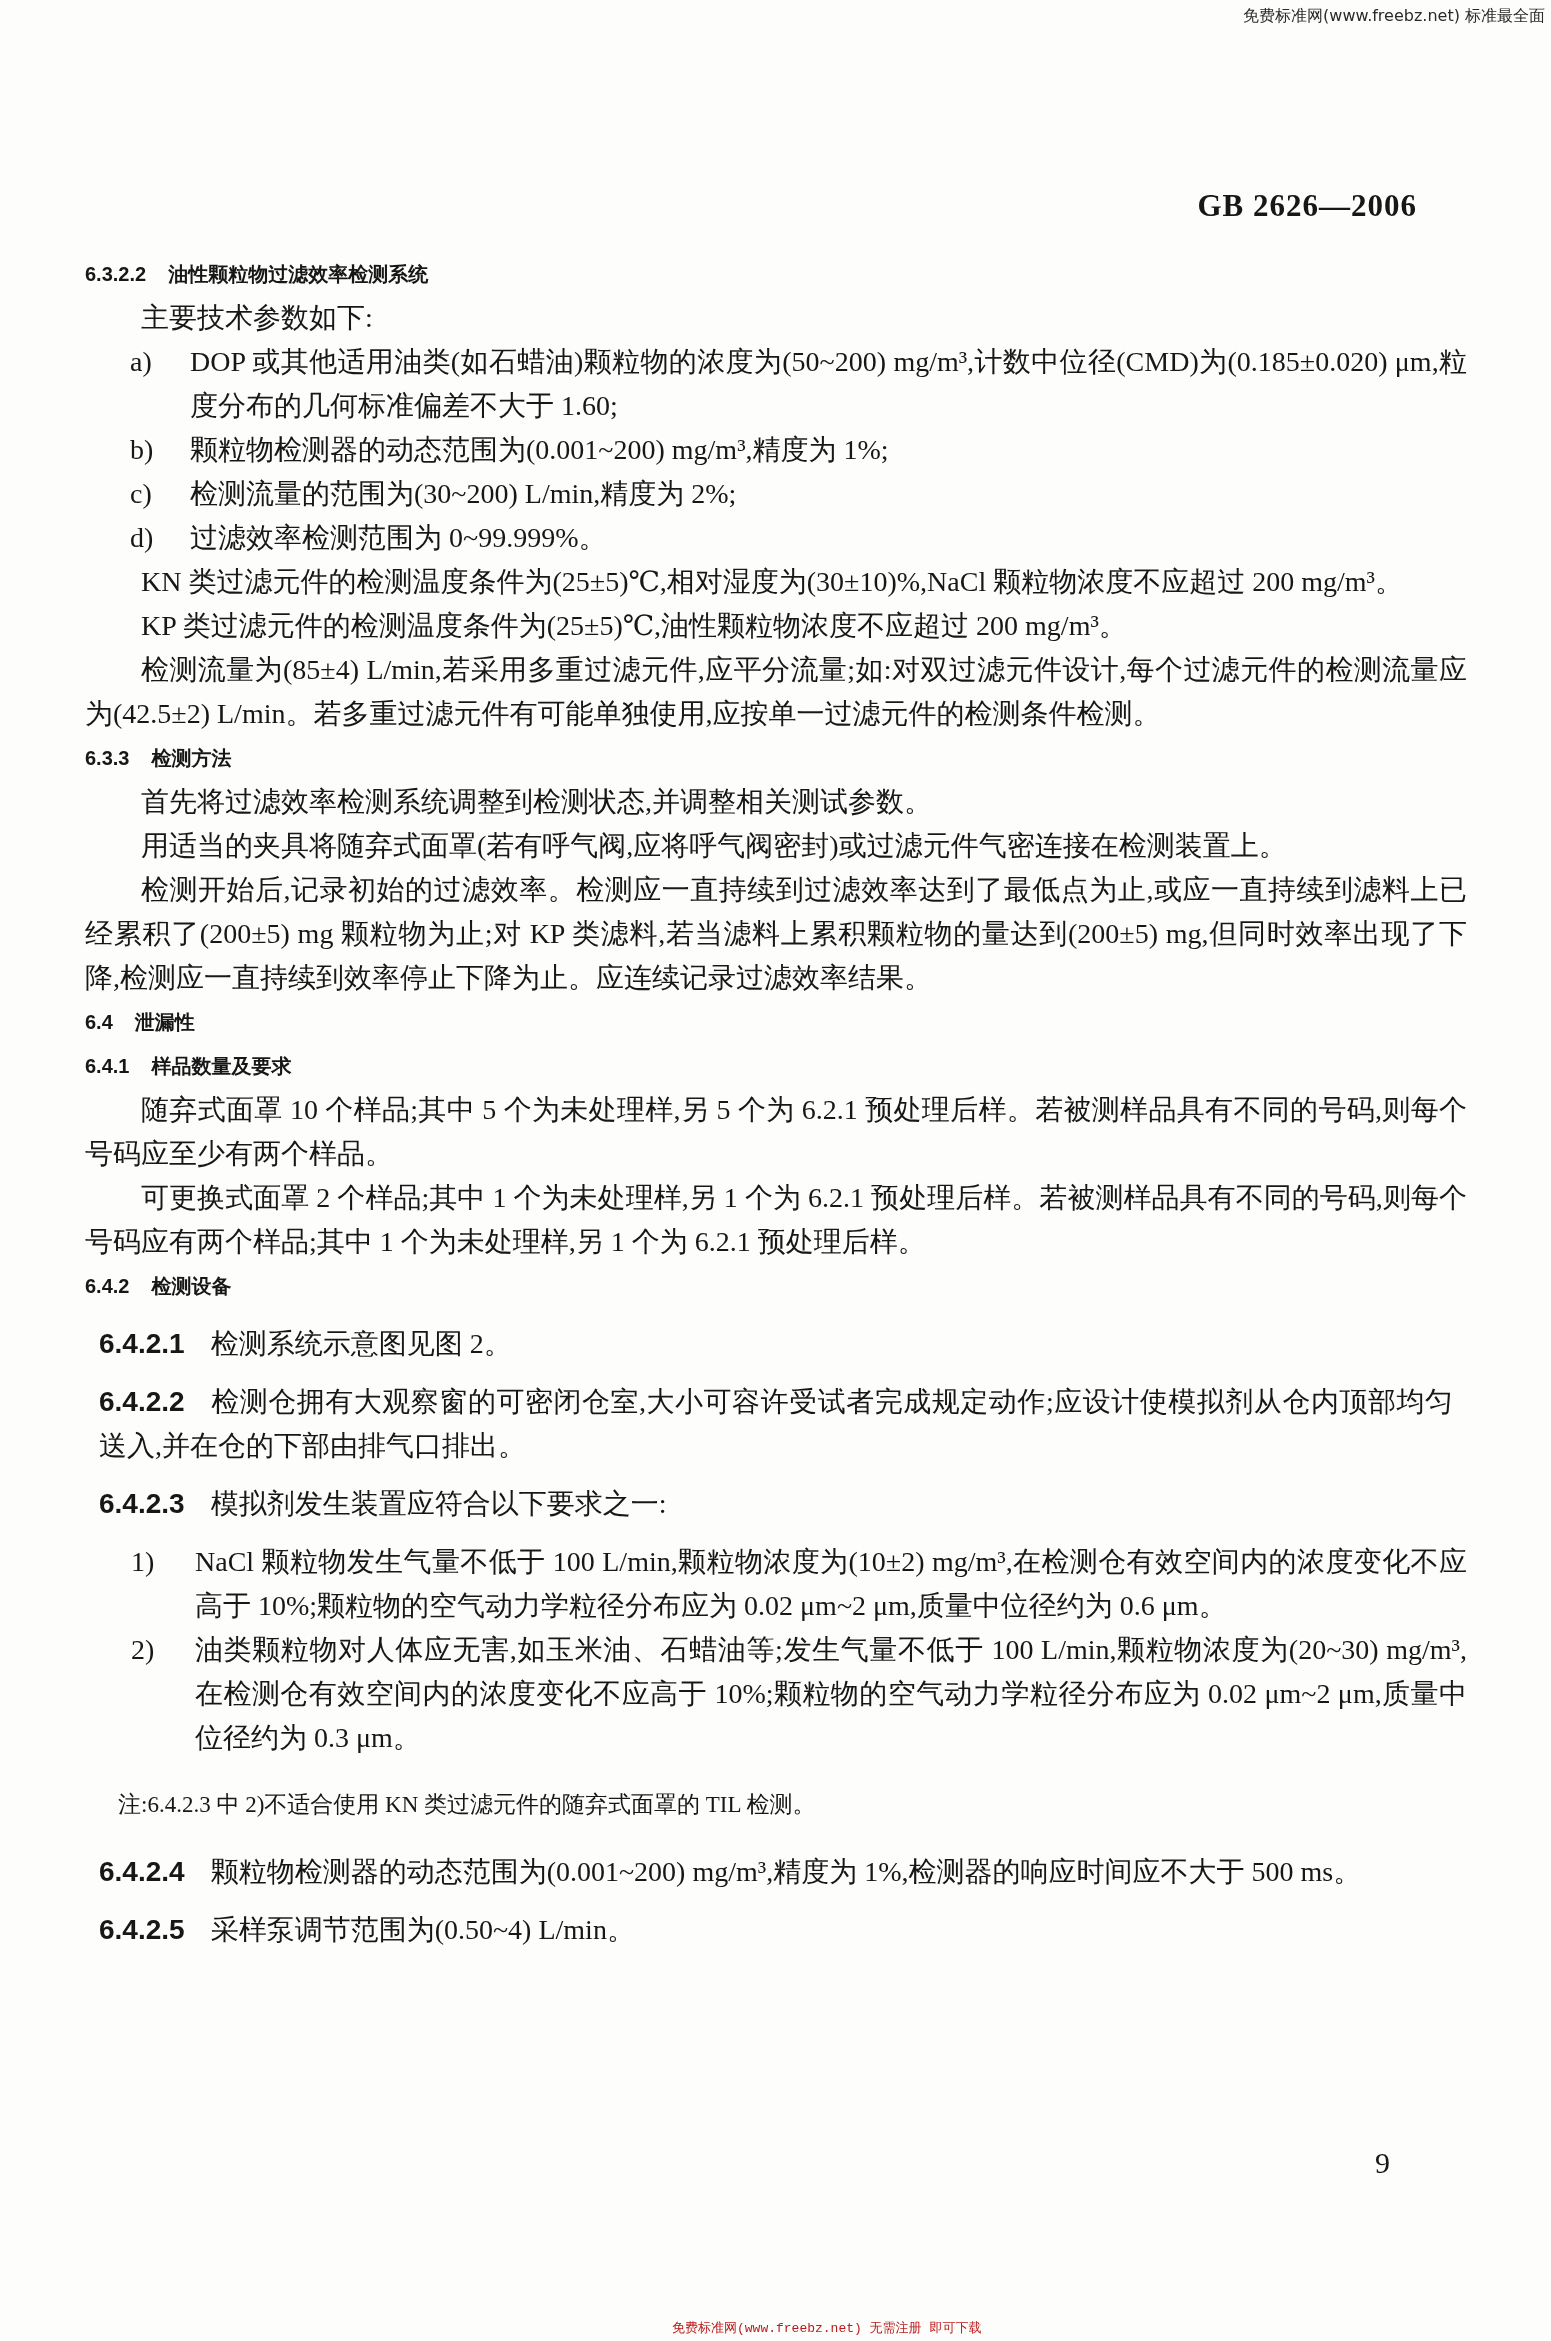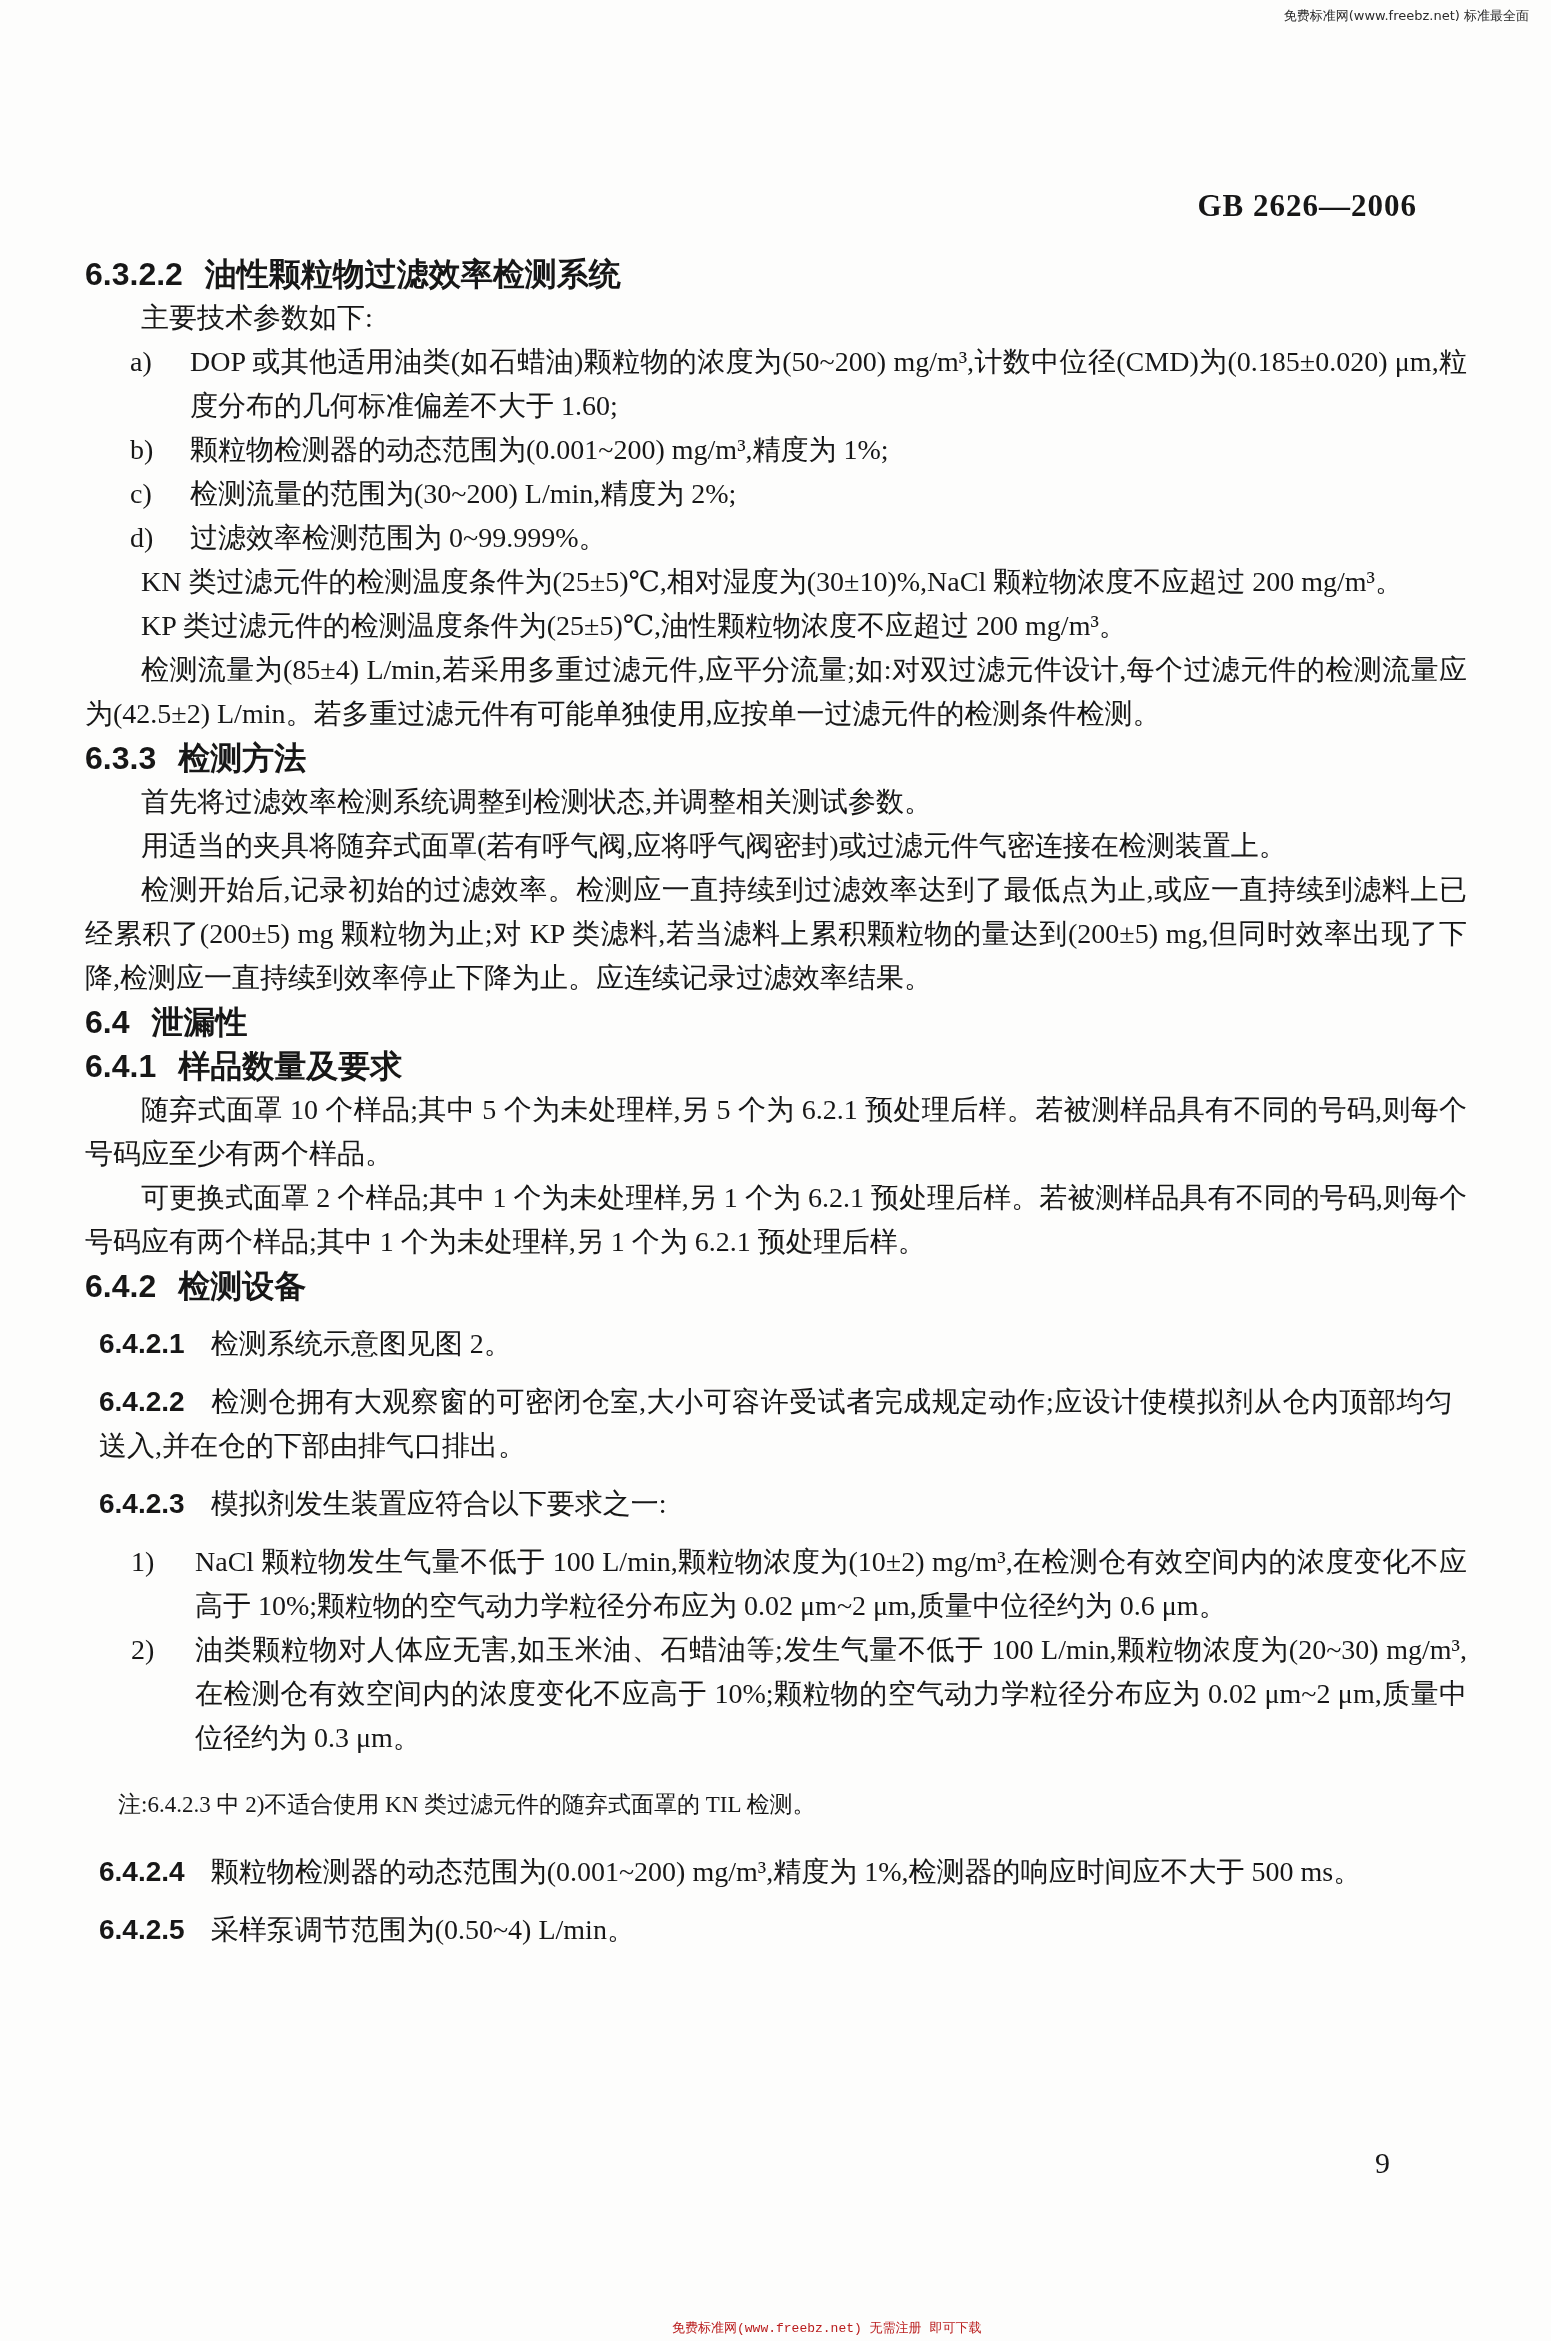--- a/index.html
+++ b/index.html
@@ -5,41 +5,41 @@
   html,body{margin:0;padding:0;background:#ffffff;}
   .page{
     position:relative;
     width:1551px;height:2341px;
     background:#fdfdfc;
     overflow:hidden;
     font-family:"Liberation Serif","DejaVu Serif",serif;
     color:#171717;
   }
   .wm-top{
-    position:absolute;top:8px;right:22px;
-    font-size:13px;line-height:15px;color:#2a2a2a;
+    position:absolute;top:8px;right:6px;
+    font-size:16px;line-height:15px;color:#2a2a2a;
     font-family:"DejaVu Sans","Liberation Sans",sans-serif;
   }
   .wm-bottom{
     position:absolute;top:2321px;left:672px;
     font-size:13px;line-height:15px;color:#b91c1c;
     font-family:Liberation Mono, monospace;
   }
   .doc-code{
     position:absolute;top:188px;right:134px;
     font-size:31px;font-weight:700;letter-spacing:1px;
     font-family:"Liberation Serif","DejaVu Serif",serif;
   }
   .content{
     position:absolute;left:85px;top:252px;width:1382px;
     font-size:28px;line-height:44px;
     text-align:justify;
   }
   .heading{
-    margin:0;font-size:32px;font-weight:700;line-height:44px;
+    margin:0;font-size:20px;font-weight:700;line-height:44px;
     font-family:"Liberation Sans","DejaVu Sans",sans-serif;
     text-align:left;
   }
   .heading .num{margin-right:22px;}
   .para{margin:0;text-indent:56px;}
   .clause{margin:14px;}
   .cnum{
     font-weight:700;margin-right:26px;
     font-family:"Liberation Sans","DejaVu Sans",sans-serif;
   }

